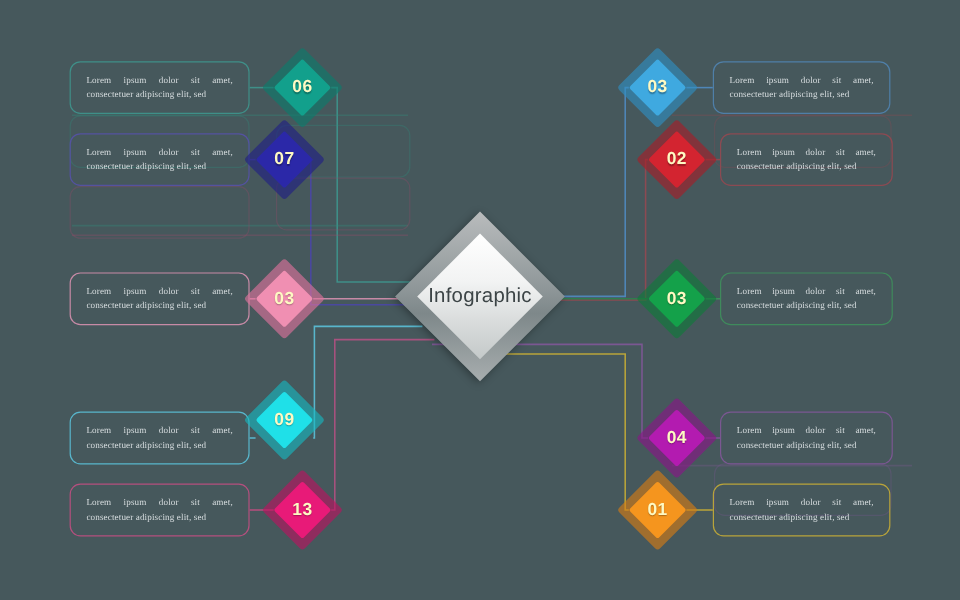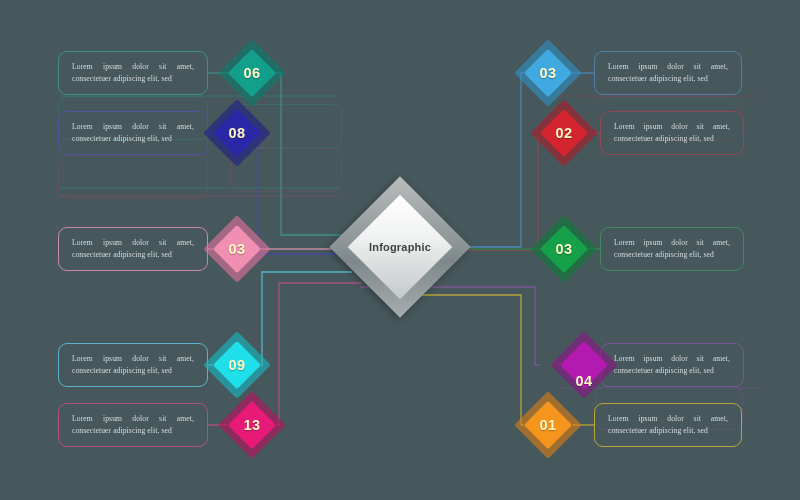--- a/index.html
+++ b/index.html
@@ -73,21 +73,21 @@
   }
   #center .face{
     position:absolute;left:18px;top:18px;width:74px;height:74px;
     transform:rotate(45deg);
     background:linear-gradient(135deg,#ffffff 0%,#f2f3f3 38%,#d9dcdc 70%,#c4c9c9 100%);
   }
   #center .label{
     position:absolute;left:0;top:0;width:110px;height:110px;
     display:flex;align-items:center;justify-content:center;
     z-index:5;
-    font-size:11px;color:#3c4446;letter-spacing:.2px;font-weight:bold;
+    font-size:17px;color:#3c4446;letter-spacing:.2px;
   }
 </style>
 </head>
 <body>
 
 <div id="stage">
 
   <svg id="wires" viewBox="0 0 800 500">
     <g fill="none" stroke-width="1.3" stroke-linecap="butt" stroke-linejoin="miter">
 
@@ -162,21 +162,21 @@
         <p>Lorem ipsum dolor sit amet, consectetuer adipiscing elit, sed</p>
       </div>
       <div class="dia" style="left: 540px; top: 225px;">
         <div class="outer" style="background: rgb(14, 122, 56);"></div>
         <div class="inner" style="background: rgb(20, 161, 74);"></div>
         <span class="num">03</span>
       </div>
       <div class="tbox" style="left: 600px; top: 343px; width: 144px; height: 44px; border-color: rgb(123, 87, 146);">
         <p>Lorem ipsum dolor sit amet, consectetuer adipiscing elit, sed</p>
       </div>
-      <div class="dia" style="left: 560px; top: 341px; align-items: flex-end;">
+      <div class="dia" style="left: 540px; top: 341px;">
         <div class="outer" style="background: rgb(138, 21, 136);"></div>
         <div class="inner" style="background: rgb(179, 27, 176);"></div>
         <span class="num">04</span>
       </div>
       <div class="tbox" style="left: 594px; top: 403px; width: 148px; height: 44px; border-color: rgb(185, 164, 58);">
         <p>Lorem ipsum dolor sit amet, consectetuer adipiscing elit, sed</p>
       </div>
       <div class="dia" style="left: 524px; top: 401px;">
         <div class="outer" style="background: rgb(217, 124, 18);"></div>
         <div class="inner" style="background: rgb(245, 149, 30);"></div>
@@ -189,34 +189,34 @@
         <div class="outer" style="background: rgb(12, 124, 108);"></div>
         <div class="inner" style="background: rgb(18, 160, 140);"></div>
         <span class="num">06</span>
       </div>
       <div class="tbox" style="left: 58px; top: 111px; width: 150px; height: 44px; border-color: rgb(84, 82, 160);">
         <p>Lorem ipsum dolor sit amet, consectetuer adipiscing elit, sed</p>
       </div>
       <div class="dia" style="left: 213px; top: 109px;">
         <div class="outer" style="background: rgb(32, 30, 133);"></div>
         <div class="inner" style="background: rgb(43, 40, 168);"></div>
-        <span class="num">08</span>
+        <span class="num">07</span>
       </div>
       <div class="tbox" style="left: 58px; top: 227px; width: 150px; height: 44px; border-color: rgb(199, 138, 166);">
         <p>Lorem ipsum dolor sit amet, consectetuer adipiscing elit, sed</p>
       </div>
       <div class="dia" style="left: 213px; top: 225px;">
         <div class="outer" style="background: rgb(224, 115, 156);"></div>
         <div class="inner" style="background: rgb(240, 143, 178);"></div>
         <span class="num">03</span>
       </div>
       <div class="tbox" style="left: 58px; top: 343px; width: 150px; height: 44px; border-color: rgb(88, 182, 204);">
         <p>Lorem ipsum dolor sit amet, consectetuer adipiscing elit, sed</p>
       </div>
-      <div class="dia" style="left: 213px; top: 341px;">
+      <div class="dia" style="left: 213px; top: 326px;">
         <div class="outer" style="background: rgb(22, 184, 192);"></div>
         <div class="inner" style="background: rgb(31, 224, 232);"></div>
         <span class="num">09</span>
       </div>
       <div class="tbox" style="left: 58px; top: 403px; width: 150px; height: 44px; border-color: rgb(181, 79, 126);">
         <p>Lorem ipsum dolor sit amet, consectetuer adipiscing elit, sed</p>
       </div>
       <div class="dia" style="left: 228px; top: 401px;">
         <div class="outer" style="background: rgb(189, 18, 96);"></div>
         <div class="inner" style="background: rgb(232, 26, 120);"></div>

